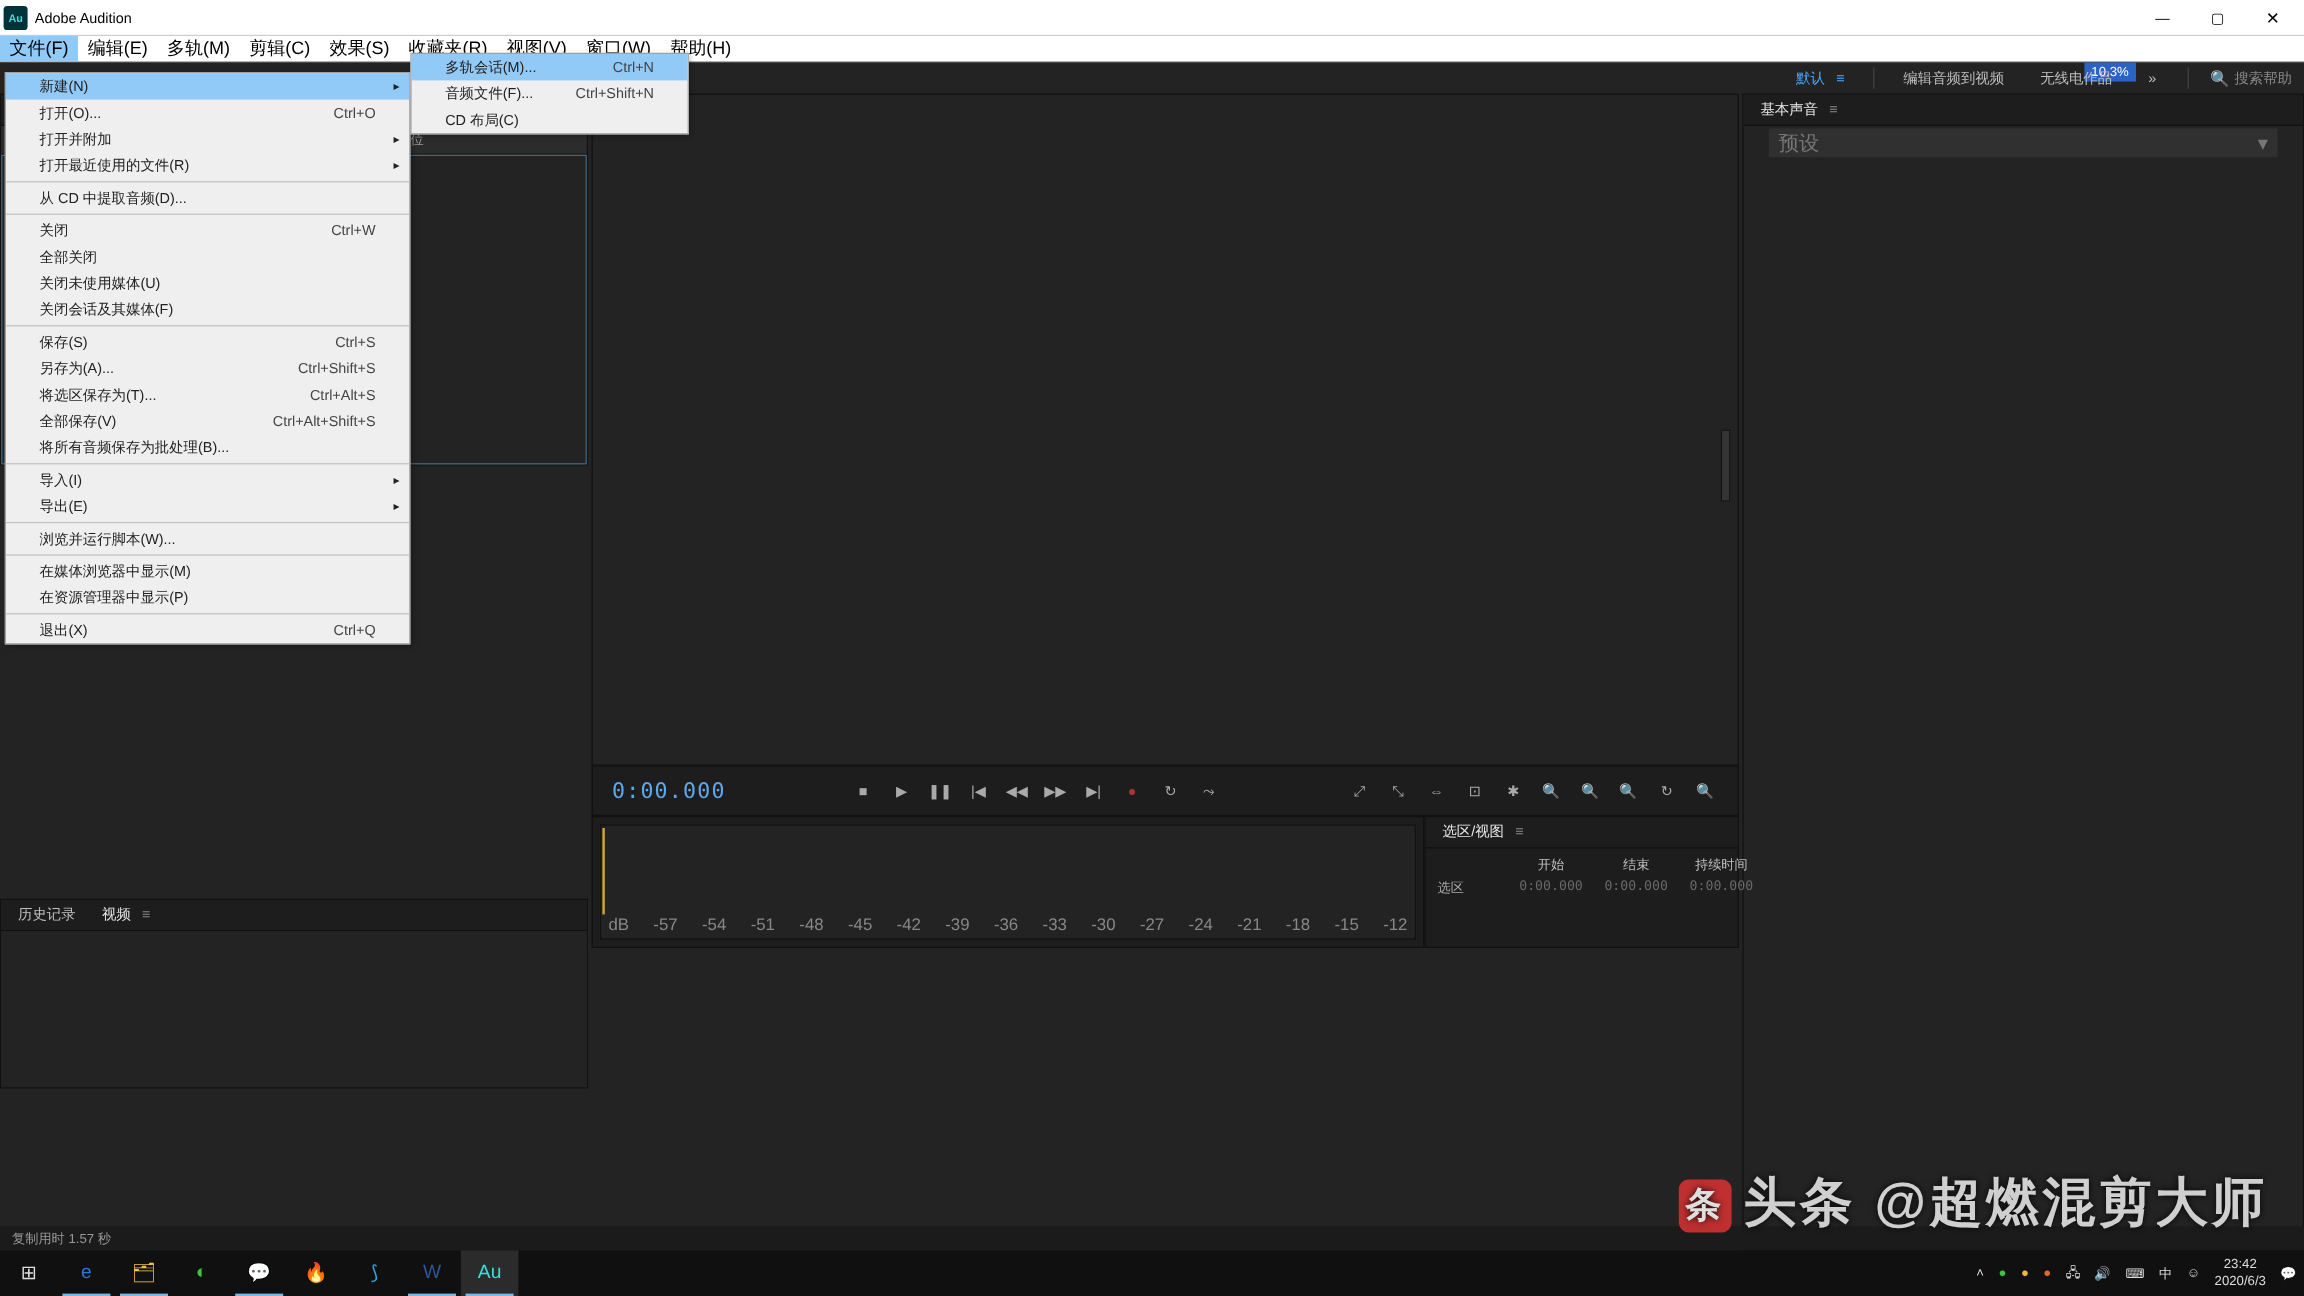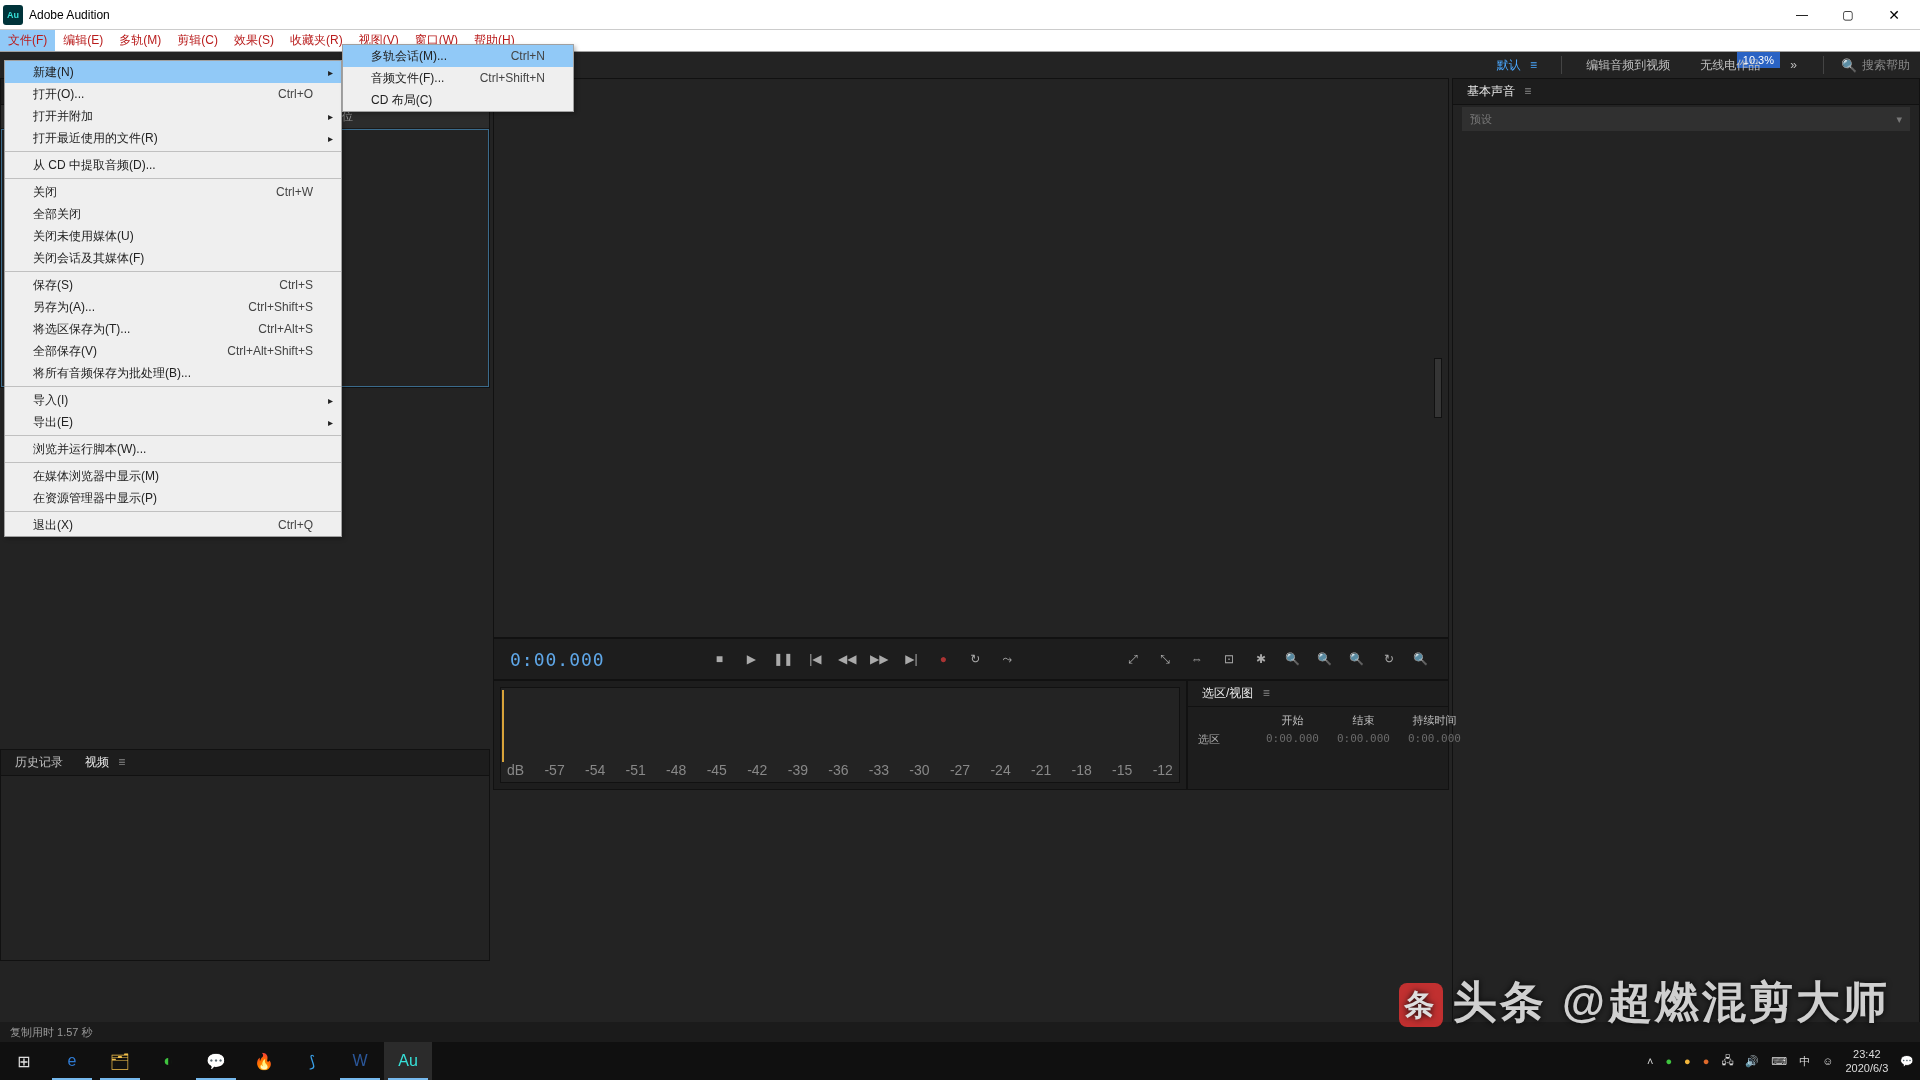--- a/index.html
+++ b/index.html
@@ -6,21 +6,21 @@
   *{box-sizing:border-box}
 
   
   .titlebar{height:30px;background:#fff;color:#000;display:flex;align-items:center;padding:0 3px;border-bottom:1px solid #ccc}
   .titlebar .appicon{width:20px;height:20px;background:#00333a;border-radius:3px;color:#36e0d8;font-size:9px;display:flex;align-items:center;justify-content:center;font-weight:bold;margin-right:6px}
   .titlebar .title{flex:1;font-size:12px}
   .titlebar .winbtn{width:46px;height:30px;display:flex;align-items:center;justify-content:center;font-size:12px;color:#000}
   .titlebar .winbtn.close{font-size:14px}
 
   
-  .menubar{height:22px;background:#fff;color:#b91c1c;display:flex;align-items:stretch;border-bottom:1px solid #a0a0a0;font-size:12px}
+  .menubar{height:22px;background:#fff;color:#000000;display:flex;align-items:stretch;border-bottom:1px solid #a0a0a0;font-size:15px}
   .menubar .menuitem{padding:0 8px;display:flex;align-items:center}
   .menubar .menuitem.active{background:#91c9f7}
 
   
   .menu{position:absolute;background:#efefef;border:1px solid #a0a0a0;box-shadow:2px 2px 4px rgba(0,0,0,0.25);color:#222;font-size:12px;z-index:1000}
   .menu-row{display:flex;align-items:center;height:22px;padding:0 28px 0 28px;position:relative;white-space:nowrap}
   .menu-row.hl{background:#91c9f7}
   .menu-row .label{flex:1;margin-right:30px}
   .menu-row .shortcut{color:#444;margin-left:auto}
   .menu-row .arrow{position:absolute;right:8px;font-size:10px}
@@ -49,26 +49,26 @@
   .panel-header .ptab.active{color:#e8e8e8;text-underline-offset:6px}
   .panel-header .pmenu{margin-left:-14px;margin-right:6px;color:#888}
 
   .panel-body{background:#2a2a2a}
 
   .files-panel{height:310px;border:1px solid #111}
   .files-panel .panel-body{height:calc(100% - 26px);background:#232323}
   .files-panel .cols{height:24px;background:#2c2c2c;border-bottom:1px solid #191919;display:flex;align-items:center;padding-left:210px;color:#999;font-size:11px;gap:38px}
   .files-panel .inner{border:1px solid #3b6b8c;height:calc(100% - 24px);background:#232323}
 
-  .hist-panel{position:absolute;left:0;width:490px;top:697px;height:212px;border:1px solid #111}
+  .hist-panel{position:absolute;left:0;width:490px;top:697px;height:158px;border:1px solid #111}
   .hist-panel .panel-body{height:calc(100% - 26px);background:#232323}
 
   .basic-panel{border:1px solid #111;height:100%}
   .basic-panel .opts{padding:10px 16px;color:#a8a8a8;font-size:12px;font-style:italic}
-  .basic-panel .preset{margin:2px 9px;height:24px;background:#303030;display:flex;align-items:center;padding:0 8px;color:#777;font-size:11px;justify-content:space-between}
+  .basic-panel .preset{margin:2px 21px;height:24px;background:#303030;display:flex;align-items:center;padding:0 8px;color:#777;font-size:17px;justify-content:space-between}
 
   .center-editor{height:560px;background:#232323;border:1px solid #111;position:relative}
   .center-editor .scrub{position:absolute;right:6px;top:50%;width:8px;height:60px;background:#353535;border:1px solid #111}
 
   .transport{height:42px;background:#1d1d1d;border:1px solid #111;display:flex;align-items:center;padding:0 16px;gap:10px}
   .transport .timecode{color:#5fa7e8;font-family:Consolas,monospace;font-size:18px;letter-spacing:1px;margin-right:auto}
   .transport .btn{width:22px;height:22px;display:flex;align-items:center;justify-content:center;color:#aaa;font-size:12px}
   .transport .btn.rec{color:#a33}
   .transport .zoom{margin-left:auto;display:flex;gap:10px}
 

